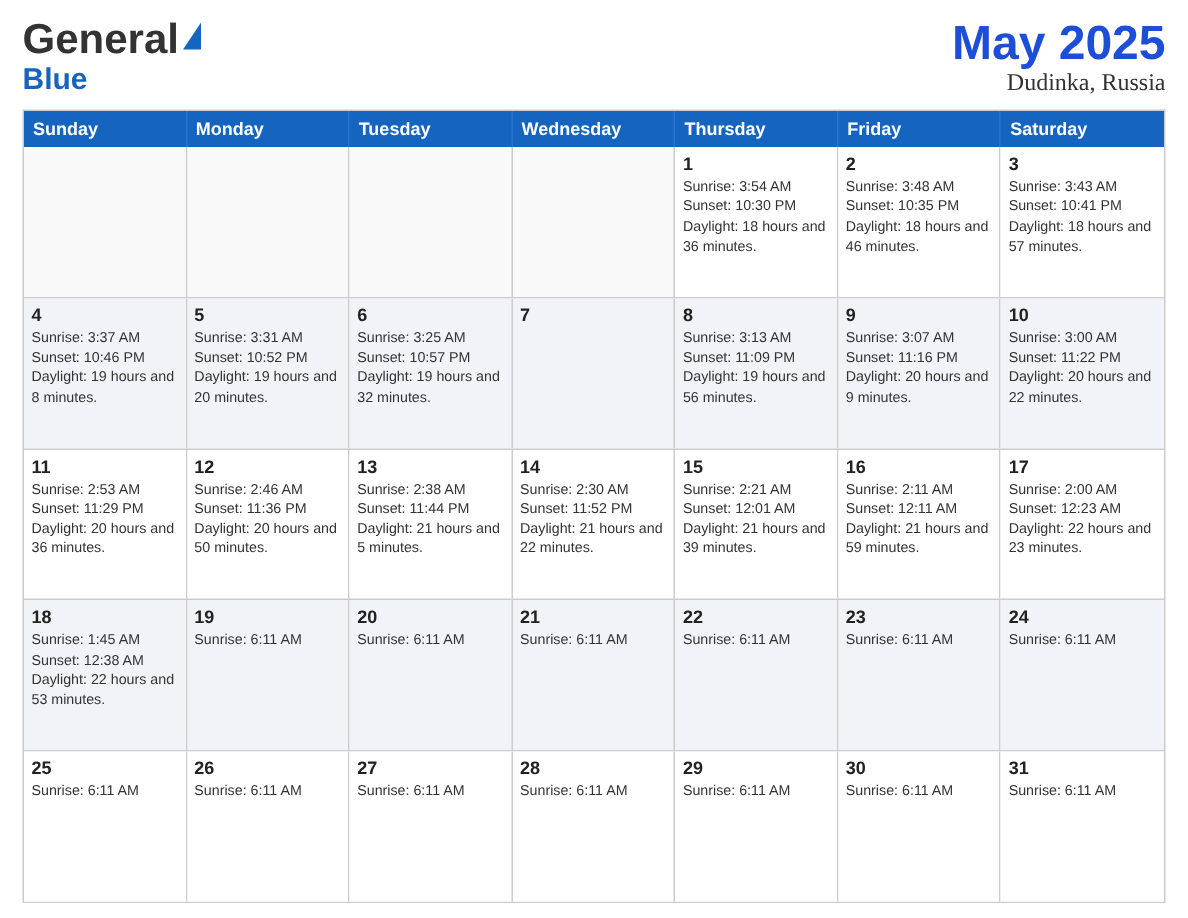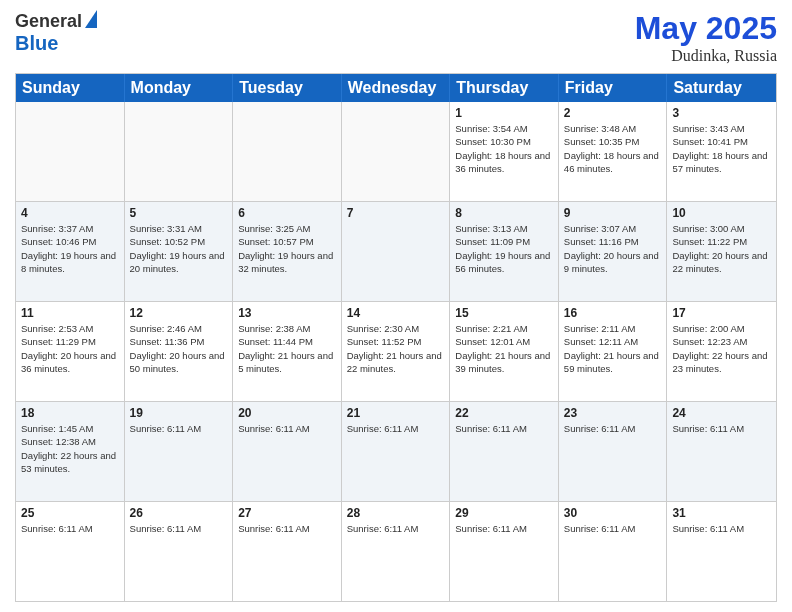--- a/index.html
+++ b/index.html
@@ -27,21 +27,21 @@
     .logo {
       display: flex;
       flex-direction: column;
       align-items: flex-start;
     }
     .logo-text {
       display: flex;
       align-items: center;
     }
     .logo-general {
-      font-size: 18px;
+      font-size: 28px;
       font-weight: bold;
       color: #333;
     }
     .logo-blue {
       font-size: 20px;
       font-weight: bold;
       color: #1565c0;
     }
     .logo-triangle {
       width: 0;
@@ -71,21 +71,21 @@
       border: 1px solid #ccc;
     }
     .calendar-header {
       display: grid;
       grid-template-columns: repeat(7, 1fr);
       background-color: #1565c0;
     }
     .cal-header-cell {
       color: #fff;
       font-weight: bold;
-      font-size: 16px;
+      font-size: 12px;
       padding: 5px 6px;
       border-right: 1px solid #2575d0;
     }
     .cal-header-cell:last-child {
       border-right: none;
     }
     .calendar-body {
       display: flex;
       flex-direction: column;
       flex: 1;

